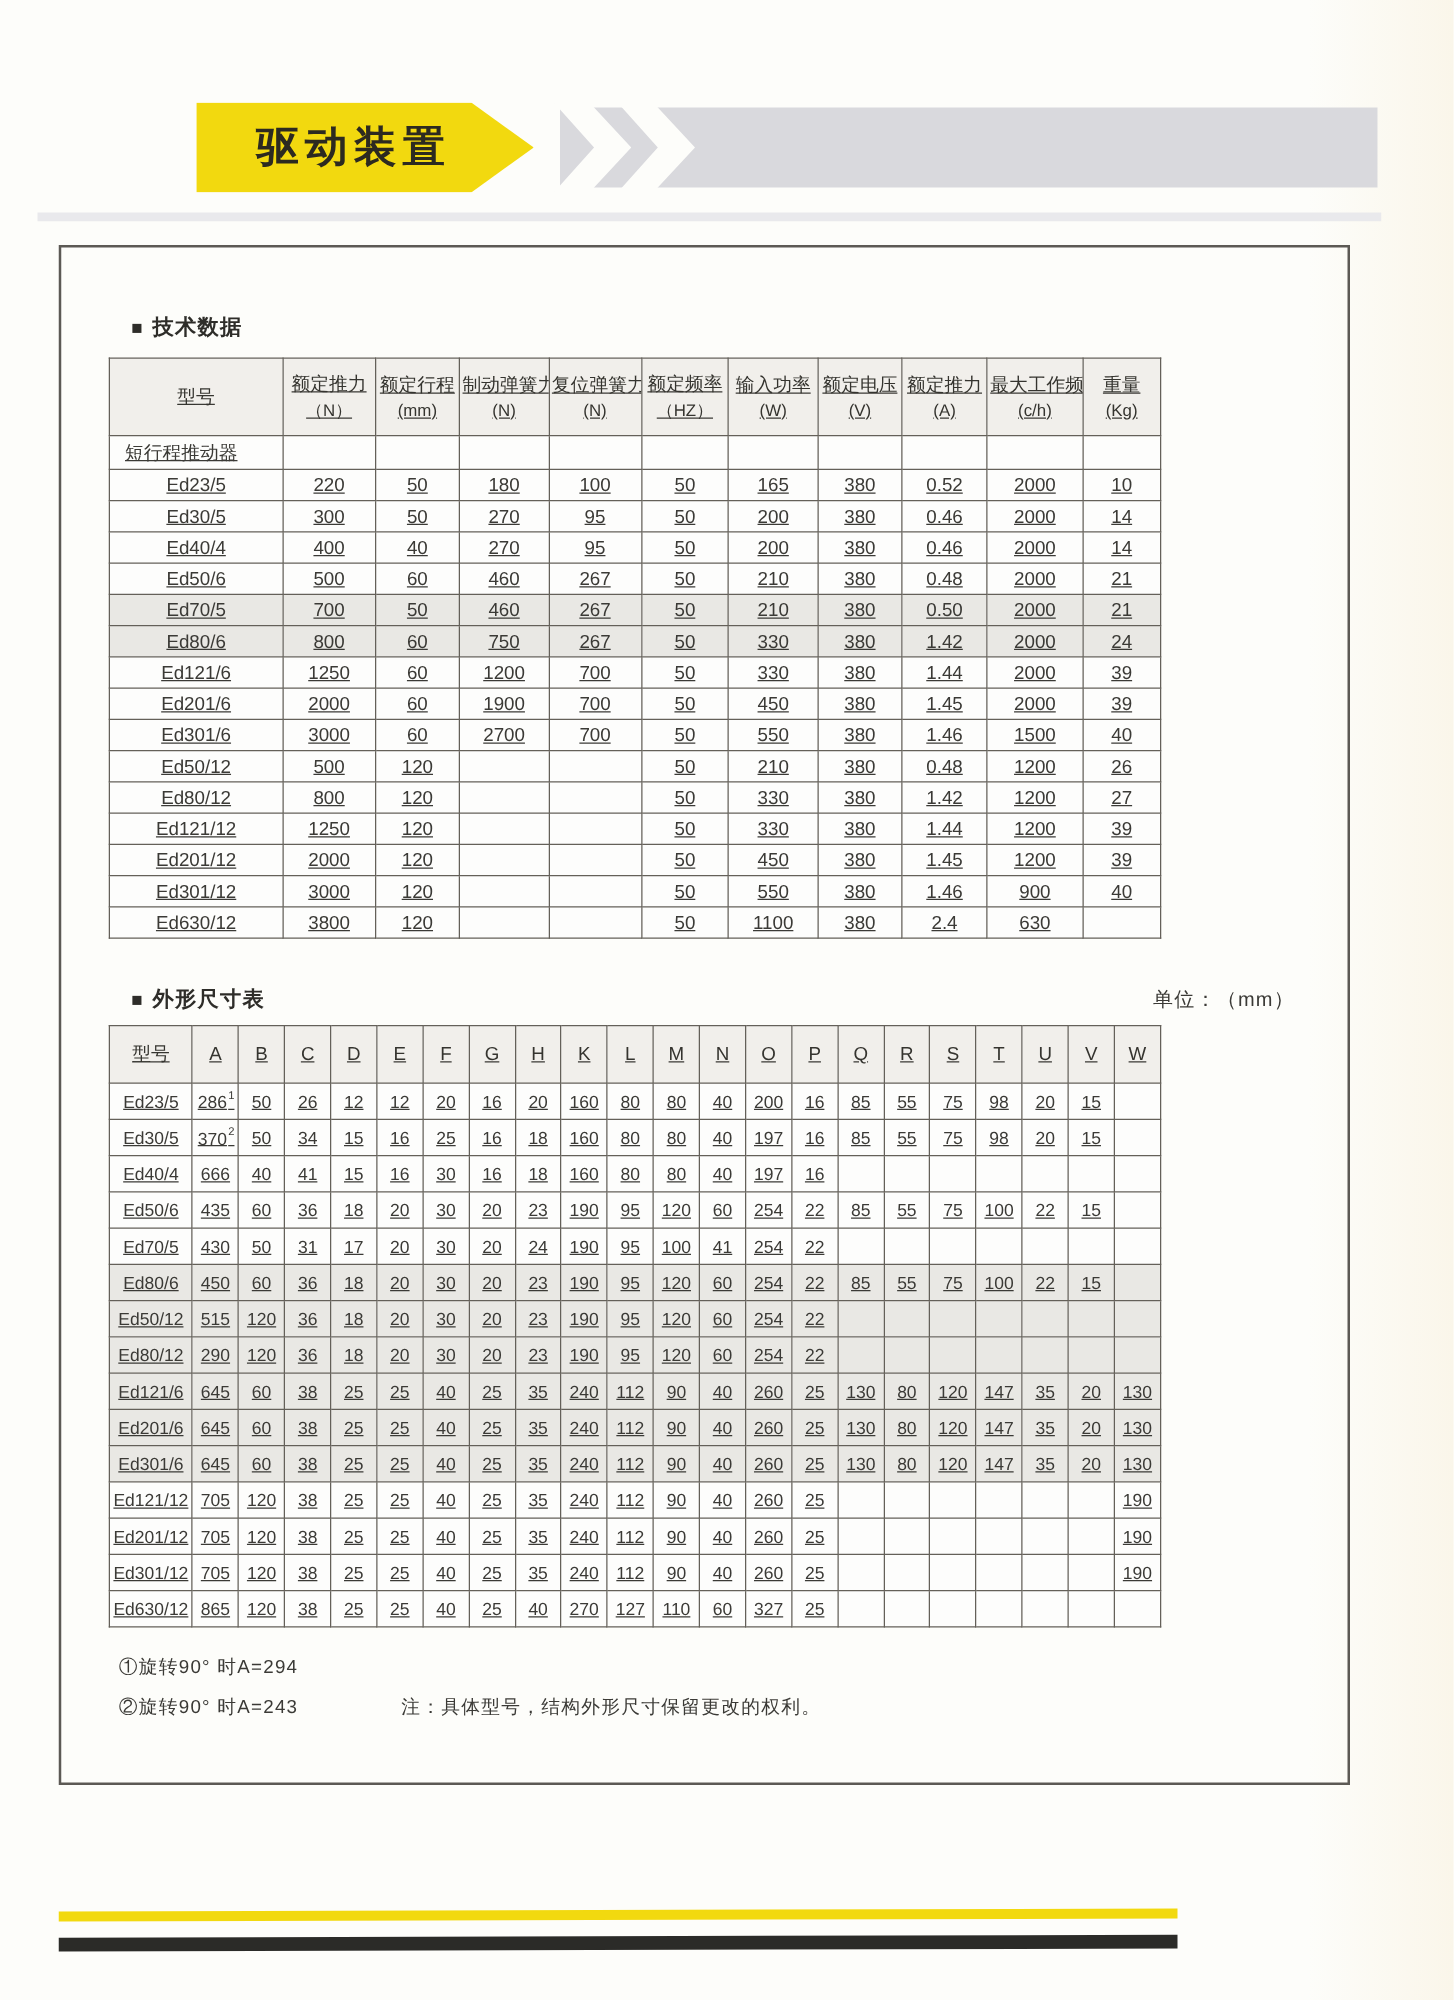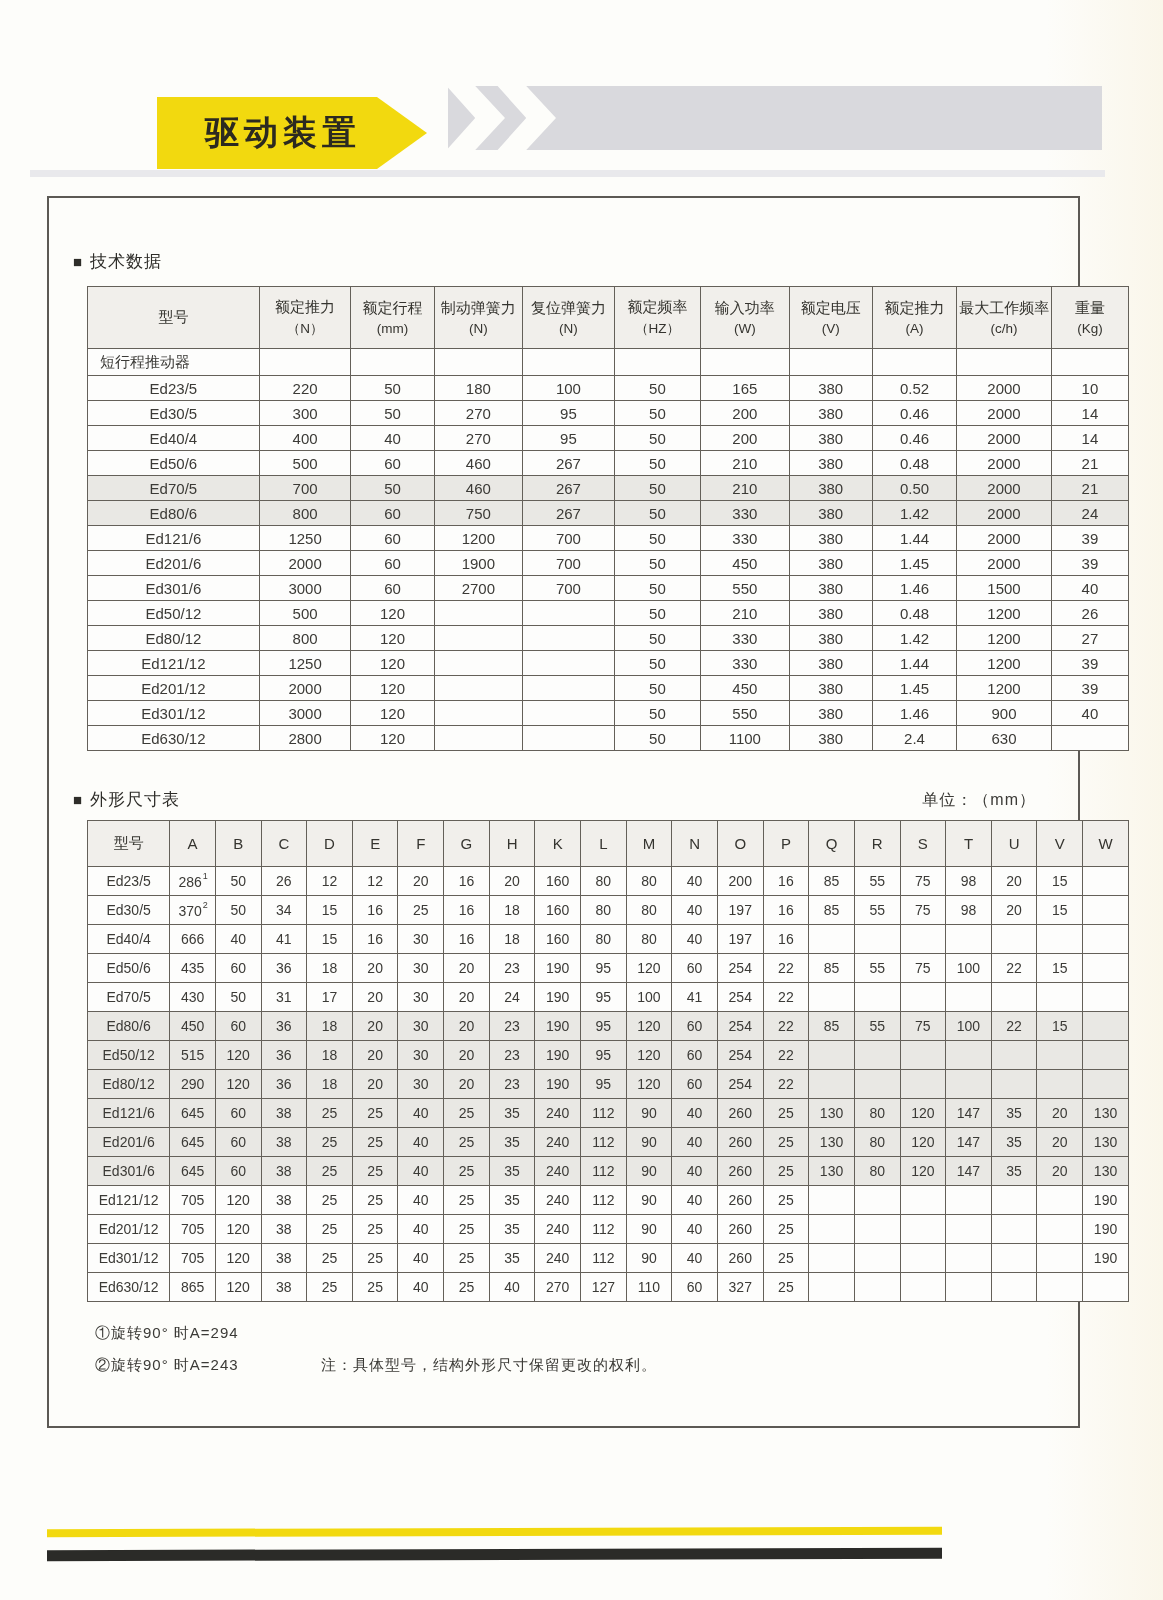--- a/index.html
+++ b/index.html
@@ -26,49 +26,49 @@
   .chev1 { left: 443px; }
   .chev2 { left: 494px; }
   .yellow-banner {
     position: absolute; left: 157px; top: 82px;
     width: 270px; height: 72px;
     clip-path: polygon(0 0, calc(100% - 50px) 0, 100% 50%, calc(100% - 50px) 100%, 0 100%);
     display: flex; align-items: center;
     padding-left: 48px;
     font-size: 34px; font-weight: bold; letter-spacing: 5px;
     color: #2c2a20;
-    margin-top: 15px;
   }
   .thin-line {
     position: absolute; left: 30px; top: 170px;
     width: 1075px; height: 7px; background: #e9e9ec;
   }
   
   .main-box {
     position: absolute; left: 47px; top: 196px;
     width: 1033px; height: 1232px;
     border: 2px solid #5c5954;
     background: transparent;
   }
   .section-title {
-    position: absolute; left: 24px;
-    font-size: 17px; font-weight: normal; color: #2e2d29;
+    position: absolute; left: 56px;
+    font-size: 17px; font-weight: bold; color: #2e2d29;
     letter-spacing: 1px;
   }
   .bullet { display: inline-block; margin-right: 7px; font-size: 15px; }
   .unit-label {
     position: absolute; right: 42px; top: 592px;
     font-size: 16px; color: #3b3a36; letter-spacing: 1px;
   }
   
   table {
     border-collapse: collapse; table-layout: fixed;
     position: absolute; left: 38px;
-    width: 1042px;
+    width: 842px;
     background: #fdfdfc;
+    text-decoration: underline;
   }
   #tech-table { top: 88px; }
   #dim-table  { top: 622px; }
   th, td {
     border: 1px solid #646059;
     text-align: center; vertical-align: middle;
     font-weight: normal;
     padding: 0 2px;
     overflow: hidden; white-space: nowrap;
   }
@@ -368,21 +368,21 @@
             <td></td>
             <td>50</td>
             <td>550</td>
             <td>380</td>
             <td>1.46</td>
             <td>900</td>
             <td>40</td>
           </tr>
           <tr>
             <td>Ed630/12</td>
-            <td>2800</td>
+            <td>3800</td>
             <td>120</td>
             <td></td>
             <td></td>
             <td>50</td>
             <td>1100</td>
             <td>380</td>
             <td>2.4</td>
             <td>630</td>
             <td></td>
           </tr>

